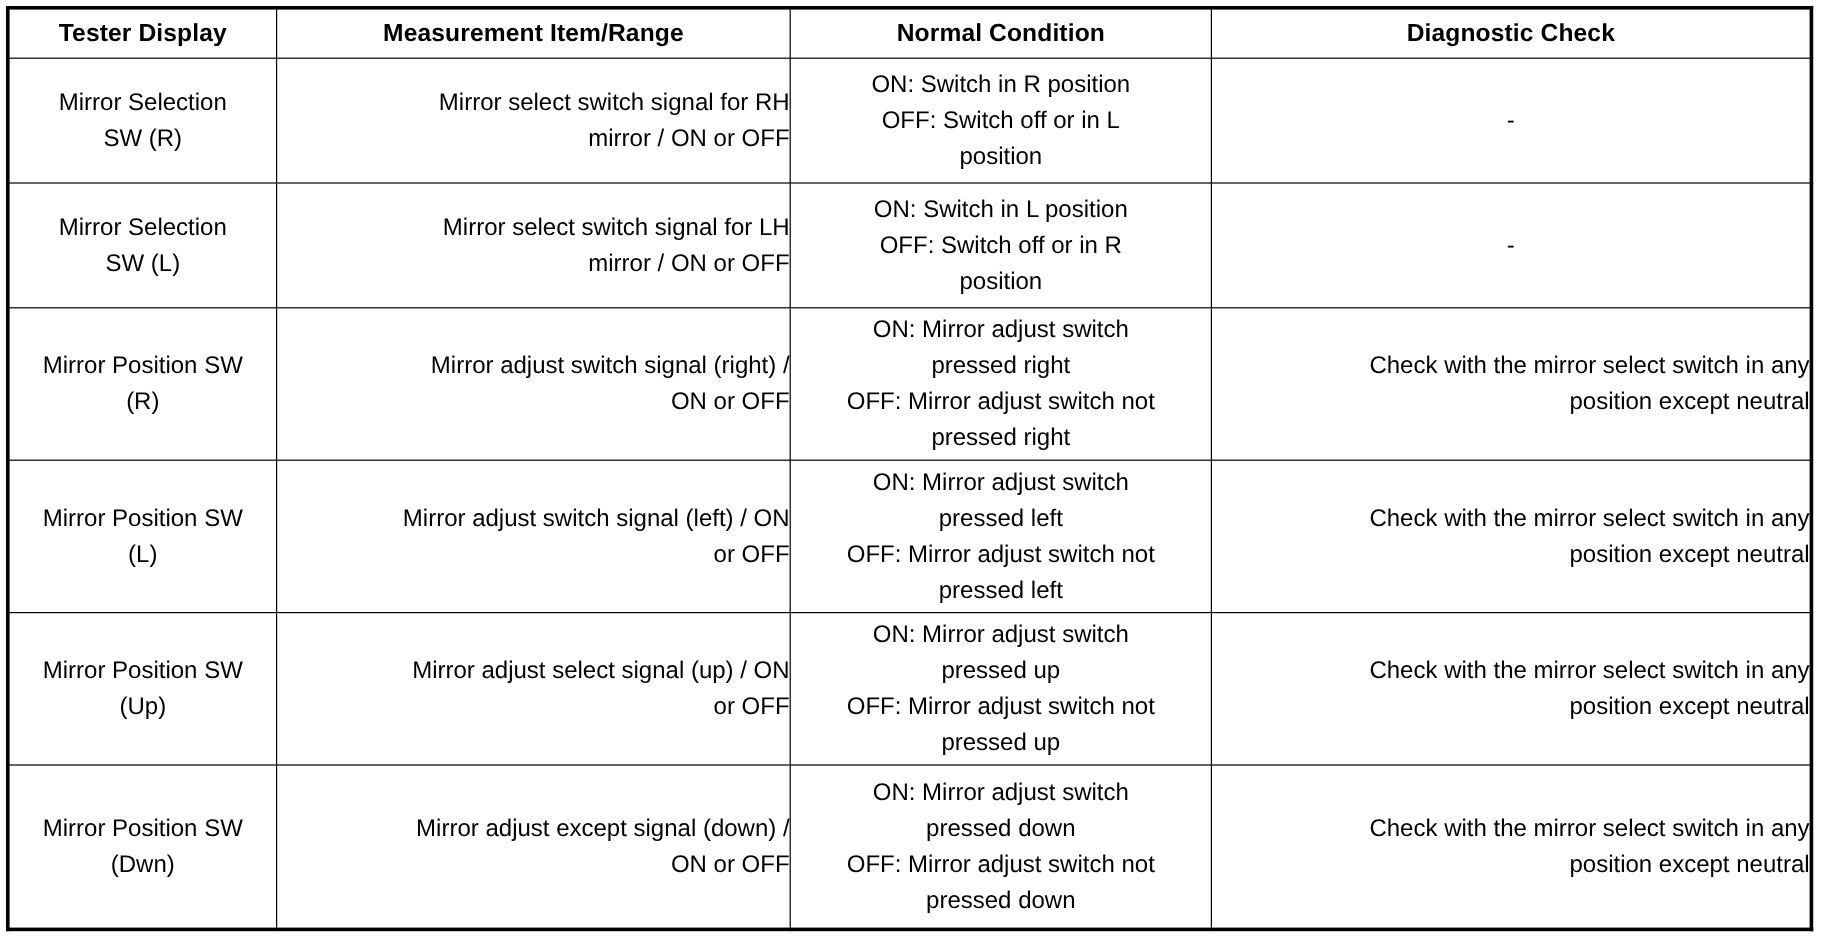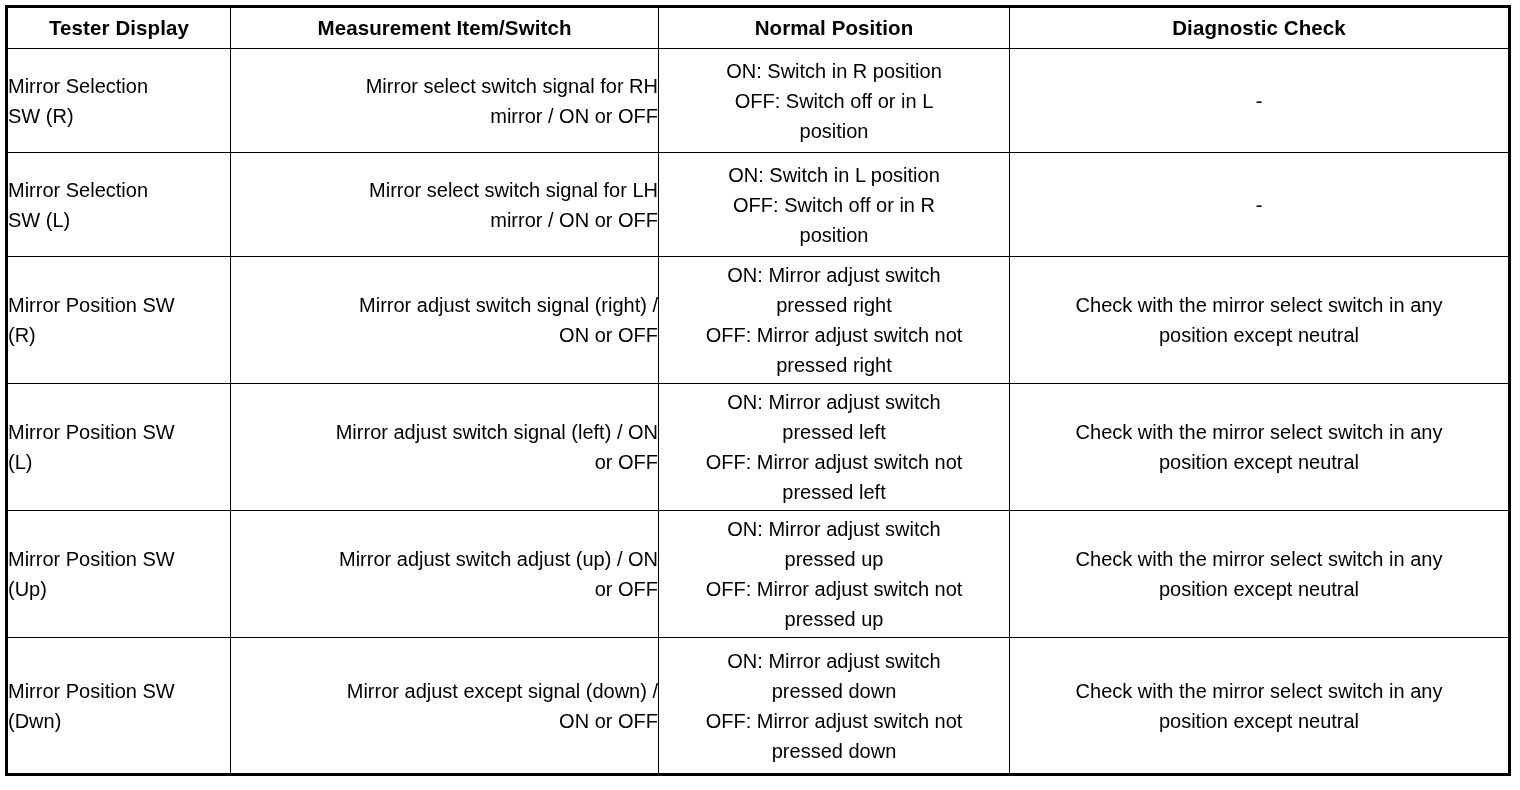--- a/index.html
+++ b/index.html
@@ -55,21 +55,21 @@
   }
 
   tbody td {
     font-size: 20px;
     line-height: 1.50;
     font-weight: normal;
   }
 
   
   td.col-display {
-    text-align: left;
+    text-align: center;
     vertical-align: middle;
     padding: 2px 4px;
     white-space: pre-line;
   }
 
   
   td.col-item {
     text-align: right;
     vertical-align: middle;
     padding: 2px 6px 2px 8px;
@@ -79,21 +79,21 @@
   
   td.col-cond {
     text-align: center;
     vertical-align: top;
     padding: 9px 6px 2px 8px;
     white-space: pre-line;
   }
 
   
   td.col-note {
-    text-align: center;
+    text-align: right;
     vertical-align: middle;
     padding: 2px 6px 2px 10px;
     white-space: pre-line;
   }
 
   td.col-note.dash {
     text-align: center;
     padding-left: 0;
   }
 
@@ -111,22 +111,22 @@
     <colgroup>
       <col class="c1">
         <col class="c2">
         <col class="c3">
         <col class="c4">
     </colgroup>
 
     <thead>
       <tr>
         <th>Tester Display</th>
-        <th>Measurement Item/Switch</th>
-        <th>Normal Position</th>
+        <th>Measurement Item/Range</th>
+        <th>Normal Condition</th>
         <th>Diagnostic Check</th>
       </tr>
     </thead>
 
     <tbody>
 
       <tr class="r-sel">
         <td class="col-display">Mirror Selection
 SW (R)</td>
         <td class="col-item">Mirror select switch signal for RH
@@ -170,21 +170,21 @@
 pressed left
 OFF: Mirror adjust switch not
 pressed left</td>
         <td class="col-note">Check with the mirror select switch in any
 position except neutral</td>
       </tr>
 
       <tr class="r-pos">
         <td class="col-display">Mirror Position SW
 (Up)</td>
-        <td class="col-item">Mirror adjust switch adjust (up) / ON
+        <td class="col-item">Mirror adjust select signal (up) / ON
 or OFF</td>
         <td class="col-cond">ON: Mirror adjust switch
 pressed up
 OFF: Mirror adjust switch not
 pressed up</td>
         <td class="col-note">Check with the mirror select switch in any
 position except neutral</td>
       </tr>
 
       <tr class="r-pos-last">

